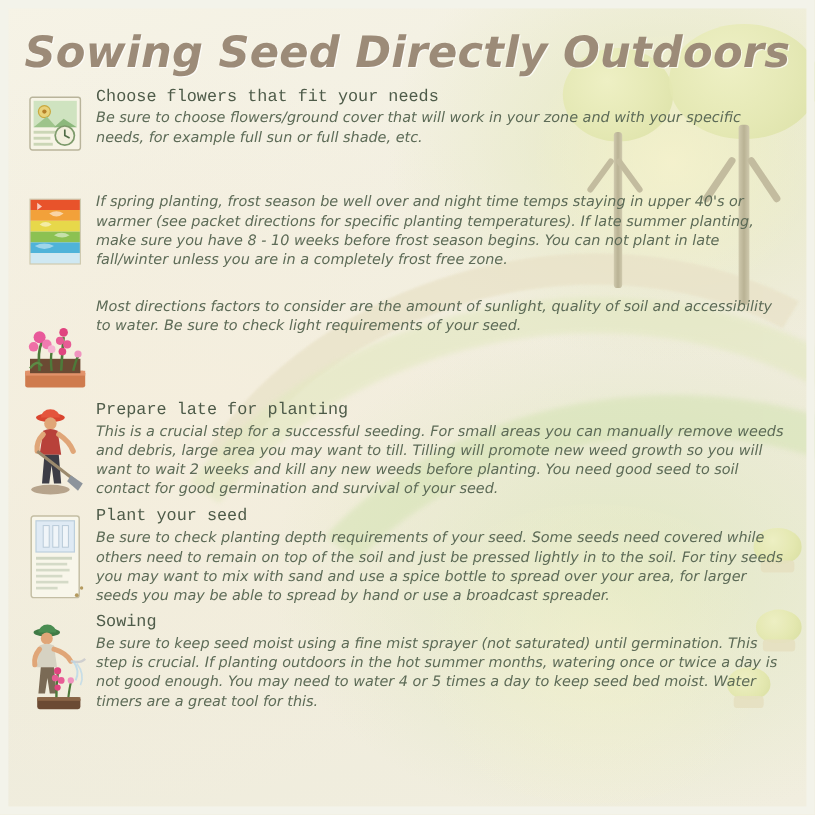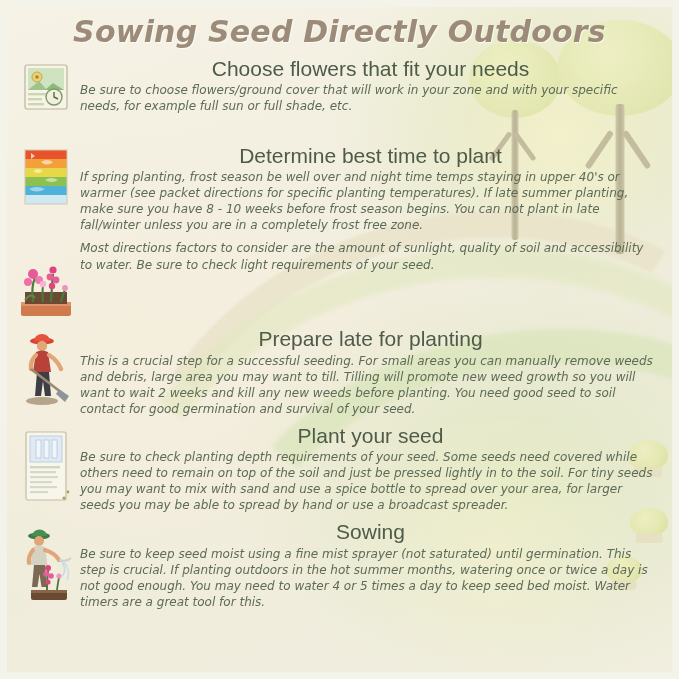--- a/index.html
+++ b/index.html
@@ -80,43 +80,43 @@
     opacity:.95;
   }
   .shrub .pot{
     position:absolute;left:50%;transform:translateX(-50%);bottom:-7px;
     width:70%;height:10px;border-radius:3px;background:#e6e0c0;opacity:.9;
   }
 
   
   .content{position:relative;z-index:10;}
   h1.title{
-    margin:0;padding:14px 0 6px 0;
+    margin:0;padding:24px 0 6px 0;
     text-align:center;
     font-family:"DejaVu Sans", sans-serif;
-    font-size:30px;font-weight:bold;font-style:italic;
+    font-size:36px;font-weight:bold;font-style:italic;
     color:#9c8b78;
     letter-spacing:.2px;
     text-shadow:1px 1px 0 rgba(255,255,255,.7);
   }
   .steps{padding:2px 18px 0 14px;}
   .step{
     display:flex;align-items:flex-start;
     margin-bottom:7px;
   }
   .icon-wrap{
     width:64px;min-width:64px;height:76px;
     display:flex;align-items:flex-start;justify-content:center;
     padding-top:4px;
   }
   .step-body{flex:1;padding-left:2px;}
   .step-title{
-    font-family:Liberation Sans, sans-serif;
-    font-size:21px;color:#4e5b49;font-weight:normal;
-    line-height:1.15;margin:0 0 1px 0;text-align:center;
+    font-family:Liberation Mono, monospace;
+    font-size:14px;color:#4e5b49;font-weight:normal;
+    line-height:1.15;margin:0 0 1px 0;
   }
   .step-text{
     font-family:"DejaVu Sans", sans-serif;
     font-size:12px;font-style:italic;color:#5d6b57;
     line-height:1.34;margin:0;
     max-width:575px;
   }
   
   svg{display:block;overflow:visible;}
 </style>
@@ -196,21 +196,20 @@
             <rect x="6" y="47" width="42" height="9" fill="#cfe8f2"></rect>
             <path d="M12 5 l4 3 -4 3z" fill="#fff" opacity=".7"></path>
             <path d="M22 14 q6 -4 12 0 q-6 5 -12 0z" fill="#fff" opacity=".55"></path>
             <path d="M14 23 q5 -4 10 0 q-5 4 -10 0z" fill="#fff" opacity=".5"></path>
             <path d="M26 32 q6 -4 13 0 q-6 4 -13 0z" fill="#fff" opacity=".5"></path>
             <path d="M10 41 q8 -4 16 0 q-8 5 -16 0z" fill="#fff" opacity=".45"></path>
             <rect x="6" y="2" width="42" height="54" fill="none" stroke="#cfcab0" stroke-width="1"></rect>
           </svg>
         </div>
         <div class="step-body">
-          <h2 class="step-title">Determine best time to plant</h2>
           <p class="step-text">If spring planting, frost season be well over and  night time temps staying in upper 40's or warmer (see packet directions for specific planting temperatures). If late summer planting, make sure you have 8 - 10 weeks before frost season begins. You can not plant in late fall/winter unless you are in a completely frost free zone.</p>
         </div>
       </div>
 
       <div class="step">
         <div class="icon-wrap">
           <svg width="58" height="76" viewBox="0 0 58 76">
             <rect x="4" y="58" width="50" height="14" rx="2" fill="#cf7b4e"></rect>
             <rect x="4" y="58" width="50" height="4" fill="#e2926a"></rect>
             <rect x="8" y="48" width="42" height="12" fill="#6b4a33"></rect>

